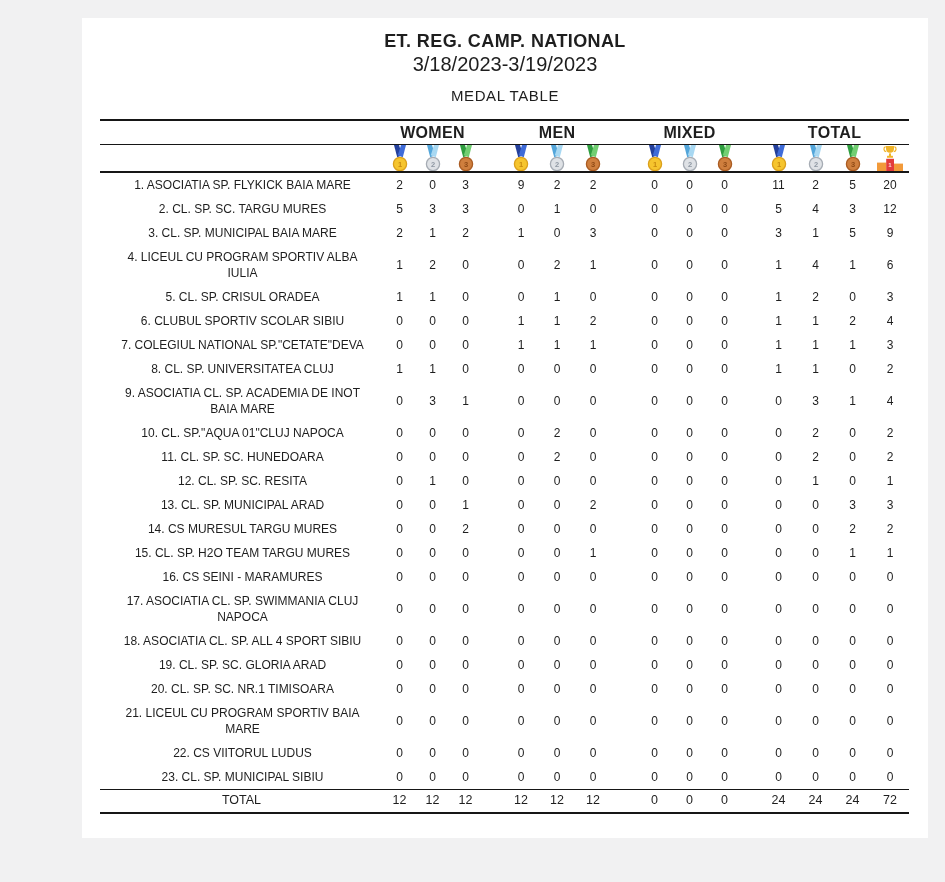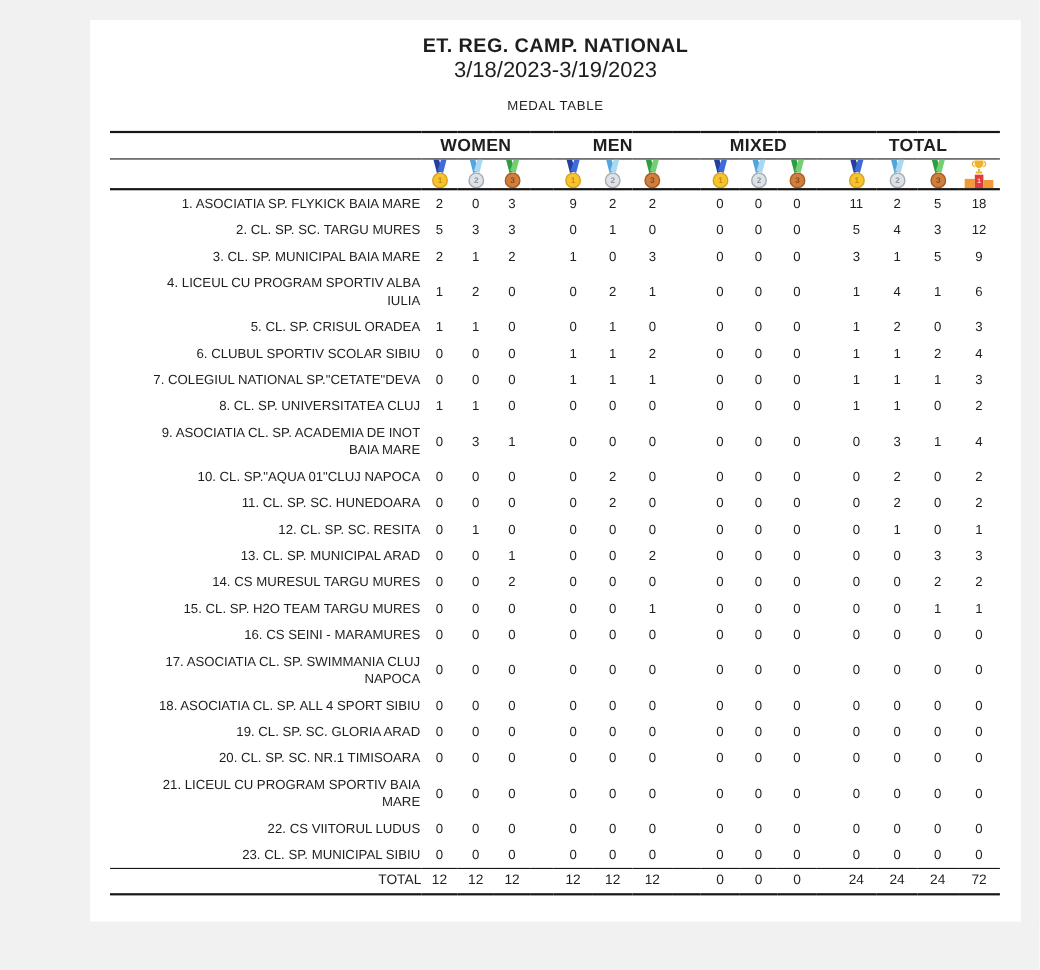--- a/index.html
+++ b/index.html
@@ -4,27 +4,27 @@
 <style>
   * { box-sizing: border-box; }
   html,body { margin:0; padding:0; }
   body { background:#f1f1f2; font-family:"Liberation Sans","DejaVu Sans",sans-serif; }
   .stage { position:relative; width:945px; height:838px; background:#f1f1f2; overflow:hidden; color:#1e1e1e;margin-left:32px; }
   .page { position:absolute; left:50px; top:18px; width:846px; height:864px; background:#ffffff; }
 
   .doc-header { text-align:center; padding-top:12px; }
   .doc-title { font-size:18px; font-weight:bold; letter-spacing:.4px; line-height:22px; }
   .doc-date { font-size:20px; line-height:22px; margin-top:1px; }
-  .doc-subtitle { font-size:12px; line-height:20px; margin-top:11px; letter-spacing:.6px; }
+  .doc-subtitle { font-size:15px; line-height:20px; margin-top:11px; letter-spacing:.6px; }
 
   table.medal-table { border-collapse:collapse; table-layout:fixed; width:809px; margin:13px 0 0 18px; border-top:2.6px solid #161616; }
   .group-row th { font-size:16px; font-weight:bold; padding:3px 0 2px; border-bottom:1.6px solid #161616; letter-spacing:.3px; }
   .icon-row th { border-bottom:2.2px solid #161616; padding:0; height:26px; vertical-align:middle; }
   .icon-row svg { display:block; margin:0 auto; }
-  td.name, th.name-col { text-align:right; padding-left:3px; }
+  td.name, th.name-col { text-align:center; padding-left:3px; }
   td.name { white-space:pre-line; }
   .data-row td { font-size:12px; line-height:16px; padding-top:4px; padding-bottom:4px; }
   td.val { text-align:center; }
   .total-row td { border-top:1.6px solid #161616; border-bottom:2.8px solid #161616; font-size:12.5px; line-height:15px; padding:3px 0 4px; }
   .medal-num { font-weight:bold; }
 </style>
 </head>
 <body>
 
 <svg width="0" height="0" style="position:absolute">
@@ -185,21 +185,21 @@
     <td class="val">2</td>
     <td class="val">2</td>
     <td></td>
     <td class="val">0</td>
     <td class="val">0</td>
     <td class="val">0</td>
     <td></td>
     <td class="val">11</td>
     <td class="val">2</td>
     <td class="val">5</td>
-    <td class="val">18</td>
+    <td class="val">20</td>
   </tr>
           <tr class="data-row">
     <td class="name">2. CL. SP. SC. TARGU MURES</td>
     <td class="val">5</td>
     <td class="val">3</td>
     <td class="val">3</td>
     <td></td>
     <td class="val">0</td>
     <td class="val">1</td>
     <td class="val">0</td>

